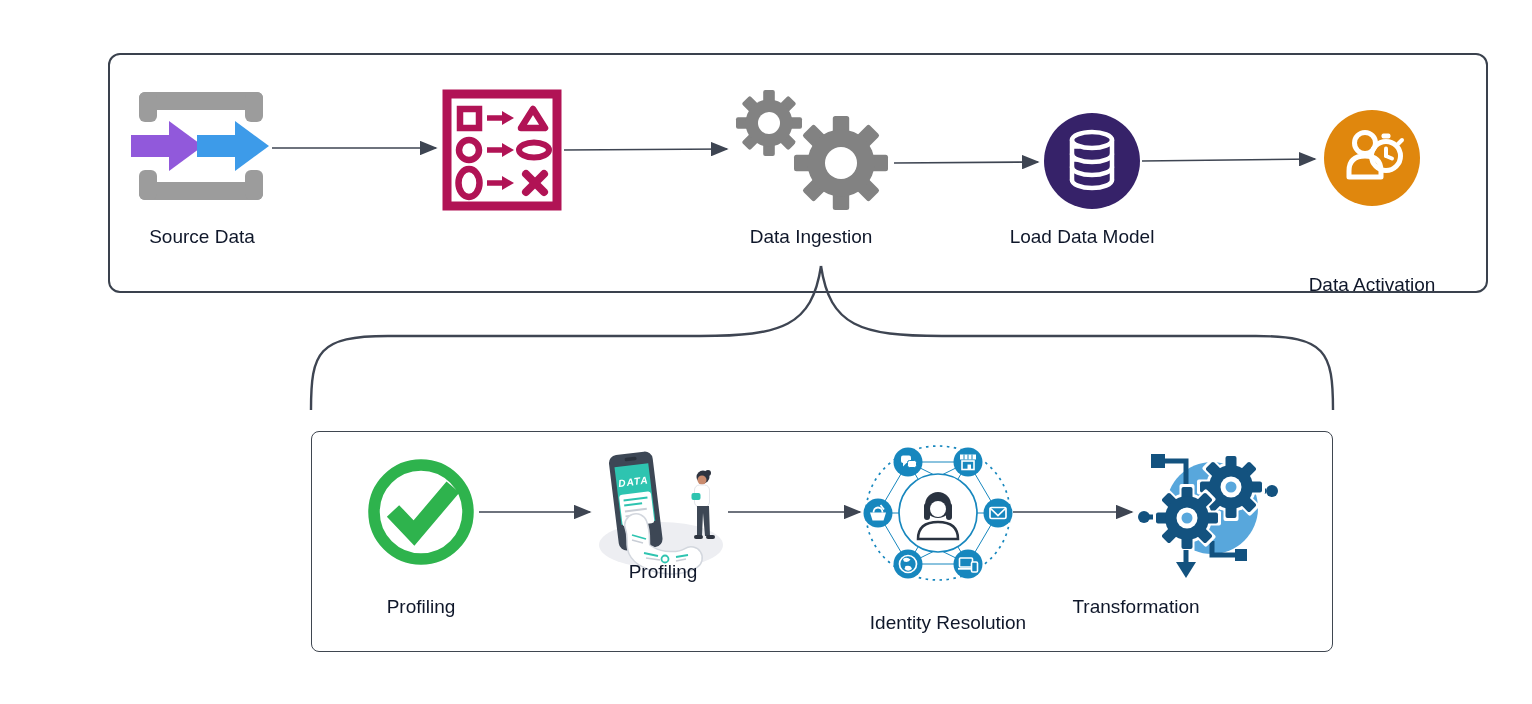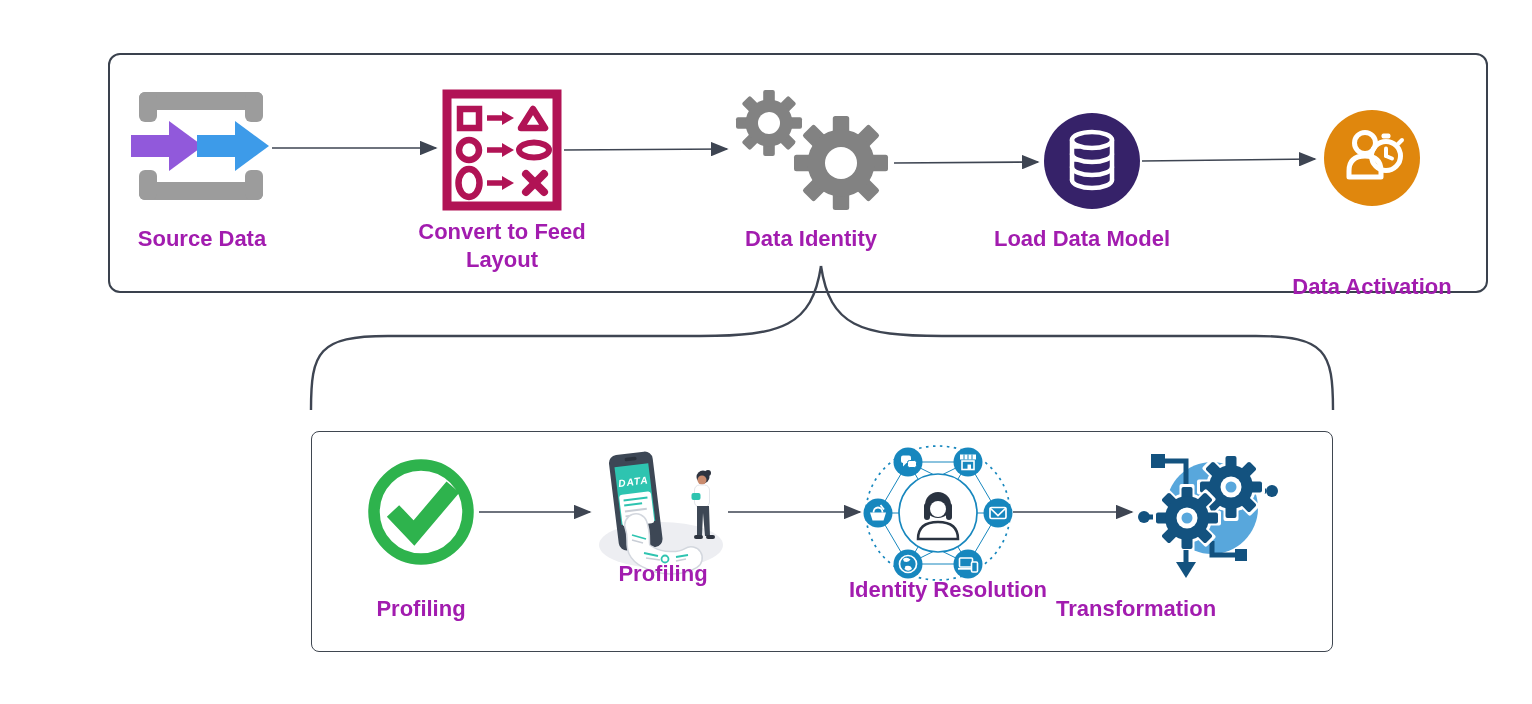--- a/index.html
+++ b/index.html
@@ -3,21 +3,21 @@
 <meta charset="utf-8">
 <style>
   html,body{margin:0;padding:0;background:#fff;}
   .canvas{position:relative;width:1532px;height:704px;background:#fff;overflow:hidden;
           font-family:"Liberation Sans",sans-serif;}
   .box{position:absolute;background:#fff;border:2.5px solid #3A414D;border-radius:12px;box-sizing:border-box;}
   .box.sub{border-width:1.5px;border-radius:8px;border-color:#3f4650;}
   .connectors{position:absolute;left:0;top:0;pointer-events:none;}
   .step-icon{position:absolute;}
   .step-label{position:absolute;transform:translateX(-50%);text-align:center;
-              font-weight:700;font-size:22px;color:#a21caf;white-space:nowrap;line-height:1.26;}
+              font-weight:400;font-size:19px;color:#0f172a;white-space:nowrap;line-height:1.26;}
   .step-label.wrap{white-space:normal;width:180px;}
 </style>
 </head>
 <body>
 
 <div class="canvas">
 
   <div class="box" style="left:108px;top:53px;width:1380px;height:240px;"></div>
   <div class="box sub" style="left:311px;top:431px;width:1022px;height:221px;"></div>
 
@@ -77,21 +77,20 @@
       <line x1="46" y1="62" x2="62" y2="62"></line>
       <polygon points="61,55 61,69 73,62" stroke="none"></polygon>
       <line x1="46" y1="95" x2="62" y2="95"></line>
       <polygon points="61,88 61,102 73,95" stroke="none"></polygon>
     </g>
     <g stroke="#B11355" stroke-width="8" stroke-linecap="round">
       <line x1="85" y1="86" x2="103" y2="104"></line>
       <line x1="103" y1="86" x2="85" y2="104"></line>
     </g>
   </svg>
-  <div class="step-label wrap" style="left:502px;top:218px;">Convert to Feed Layout</div>
 
   <svg class="step-icon" style="left:731px;top:90px;" width="165" height="122" viewBox="0 0 165 122">
     <g transform="translate(38,33)" fill="#828282">
       <rect x="-5.8" y="-33" width="11.6" height="66" rx="2"></rect>
       <rect x="-5.8" y="-33" width="11.6" height="66" rx="2" transform="rotate(45)"></rect>
       <rect x="-5.8" y="-33" width="11.6" height="66" rx="2" transform="rotate(90)"></rect>
       <rect x="-5.8" y="-33" width="11.6" height="66" rx="2" transform="rotate(135)"></rect>
       <circle r="23.5"></circle>
       <circle r="11" fill="#fff"></circle>
     </g>
@@ -100,21 +99,21 @@
       <g fill="#828282">
         <rect x="-8.2" y="-47" width="16.4" height="94" rx="2.5"></rect>
         <rect x="-8.2" y="-47" width="16.4" height="94" rx="2.5" transform="rotate(45)"></rect>
         <rect x="-8.2" y="-47" width="16.4" height="94" rx="2.5" transform="rotate(90)"></rect>
         <rect x="-8.2" y="-47" width="16.4" height="94" rx="2.5" transform="rotate(135)"></rect>
         <circle r="33.5"></circle>
       </g>
       <circle r="16" fill="#fff"></circle>
     </g>
   </svg>
-  <div class="step-label" style="left:811px;top:225px;">Data Identity</div>
+  <div class="step-label" style="left:811px;top:225px;">Data Ingestion</div>
 
   <svg class="step-icon" style="left:1043px;top:112px;" width="98" height="98" viewBox="0 0 98 98">
     <circle cx="49" cy="49" r="48" fill="#362269"></circle>
     <g transform="translate(49,49)" stroke="#fff" stroke-width="4.5" fill="none" stroke-linecap="round">
       <ellipse cx="0" cy="-21" rx="20" ry="8"></ellipse>
       <path d="M-20,-21 V19"></path>
         <path d="M20,-21 V19"></path>
       <path d="M-20,19 A20,8 0 0 0 20,19"></path>
       <path d="M-20,-7 A20,8 0 0 0 20,-7"></path>
       <path d="M-20,6 A20,8 0 0 0 20,6"></path>
@@ -258,21 +257,21 @@
         <path d="M-2.5,2 q5.5,-1.5 6.5,3 q-4,3.5 -7.5,0 z" fill="#fff"></path>
       </g>
       <g transform="translate(108,129)">
         <circle r="14.5" fill="#1787BE"></circle>
         <rect x="-8.5" y="-6" width="13" height="9" rx="1" fill="none" stroke="#fff" stroke-width="1.6"></rect>
         <line x1="-10" y1="4.8" x2="6" y2="4.8" stroke="#fff" stroke-width="1.8"></line>
         <rect x="3.5" y="-2" width="6" height="10" rx="1.3" fill="#1787BE" stroke="#fff" stroke-width="1.6"></rect>
       </g>
     </g>
   </svg>
-  <div class="step-label" style="left:948px;top:576px;">Identity Resolution</div>
+  <div class="step-label" style="left:948px;top:611px;">Identity Resolution</div>
 
   <svg class="step-icon" style="left:1135px;top:438px;" width="148" height="150" viewBox="0 0 148 150">
     <circle cx="77" cy="70" r="46" fill="#58A7DC"></circle>
     <g stroke="#13527F" stroke-width="5" fill="none">
       <path d="M30,23 H51 V112"></path>
       <path d="M14,79 H32"></path>
       <path d="M114,53 H131"></path>
       <path d="M77,103 V117 H100"></path>
     </g>
     <rect x="16" y="16" width="14" height="14" fill="#13527F"></rect>

